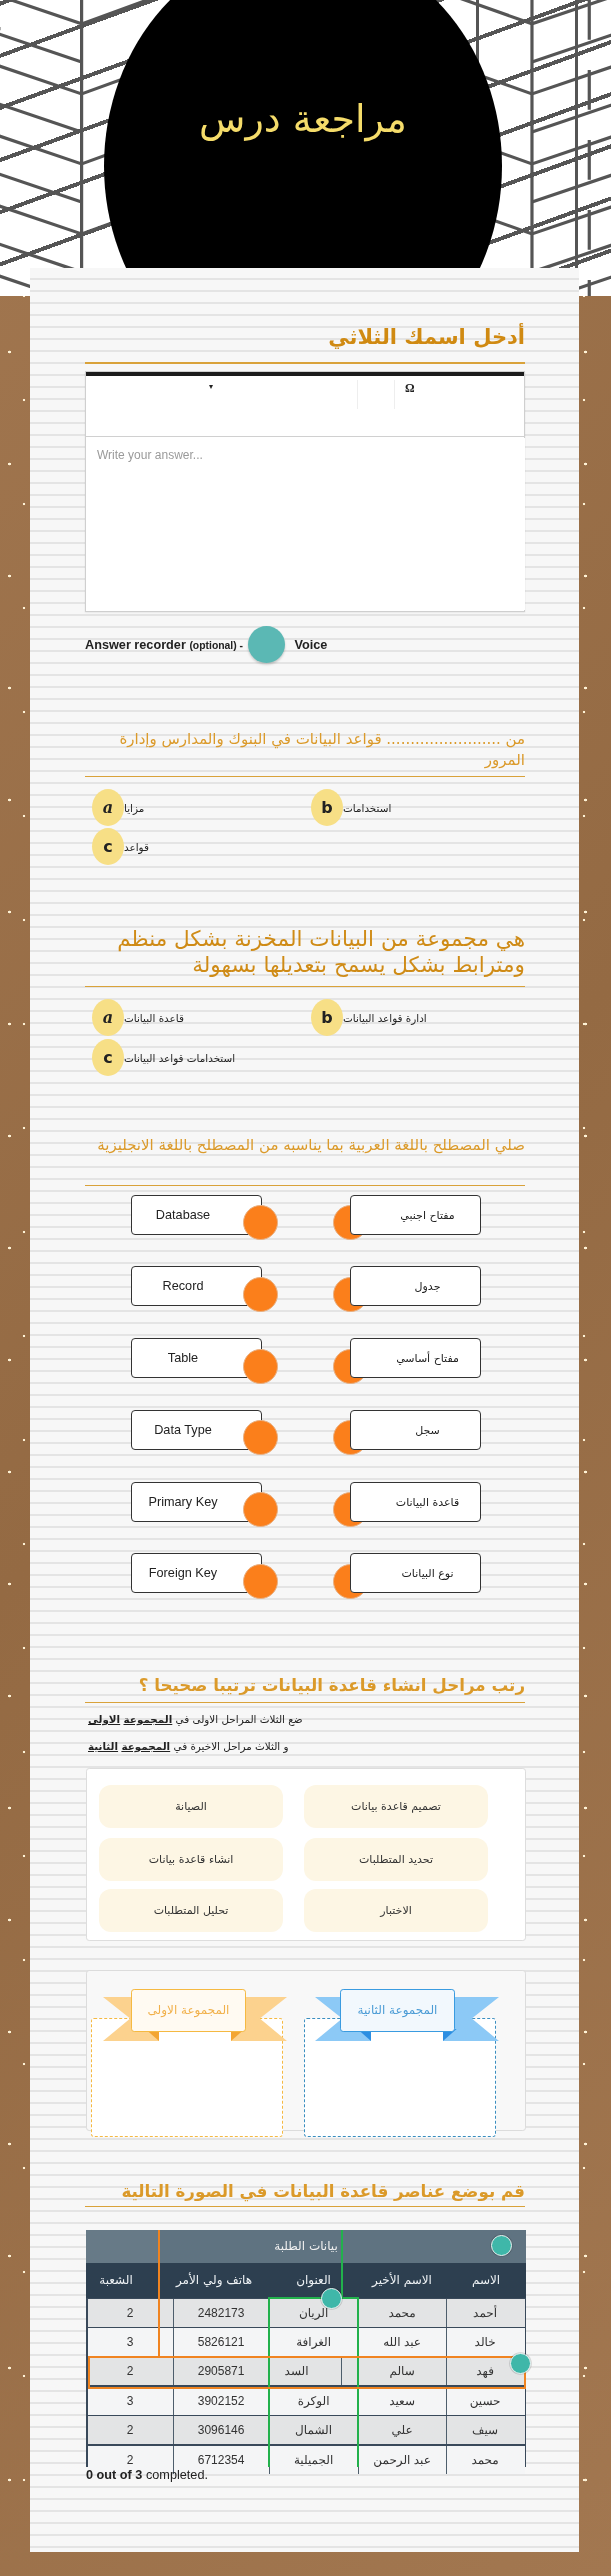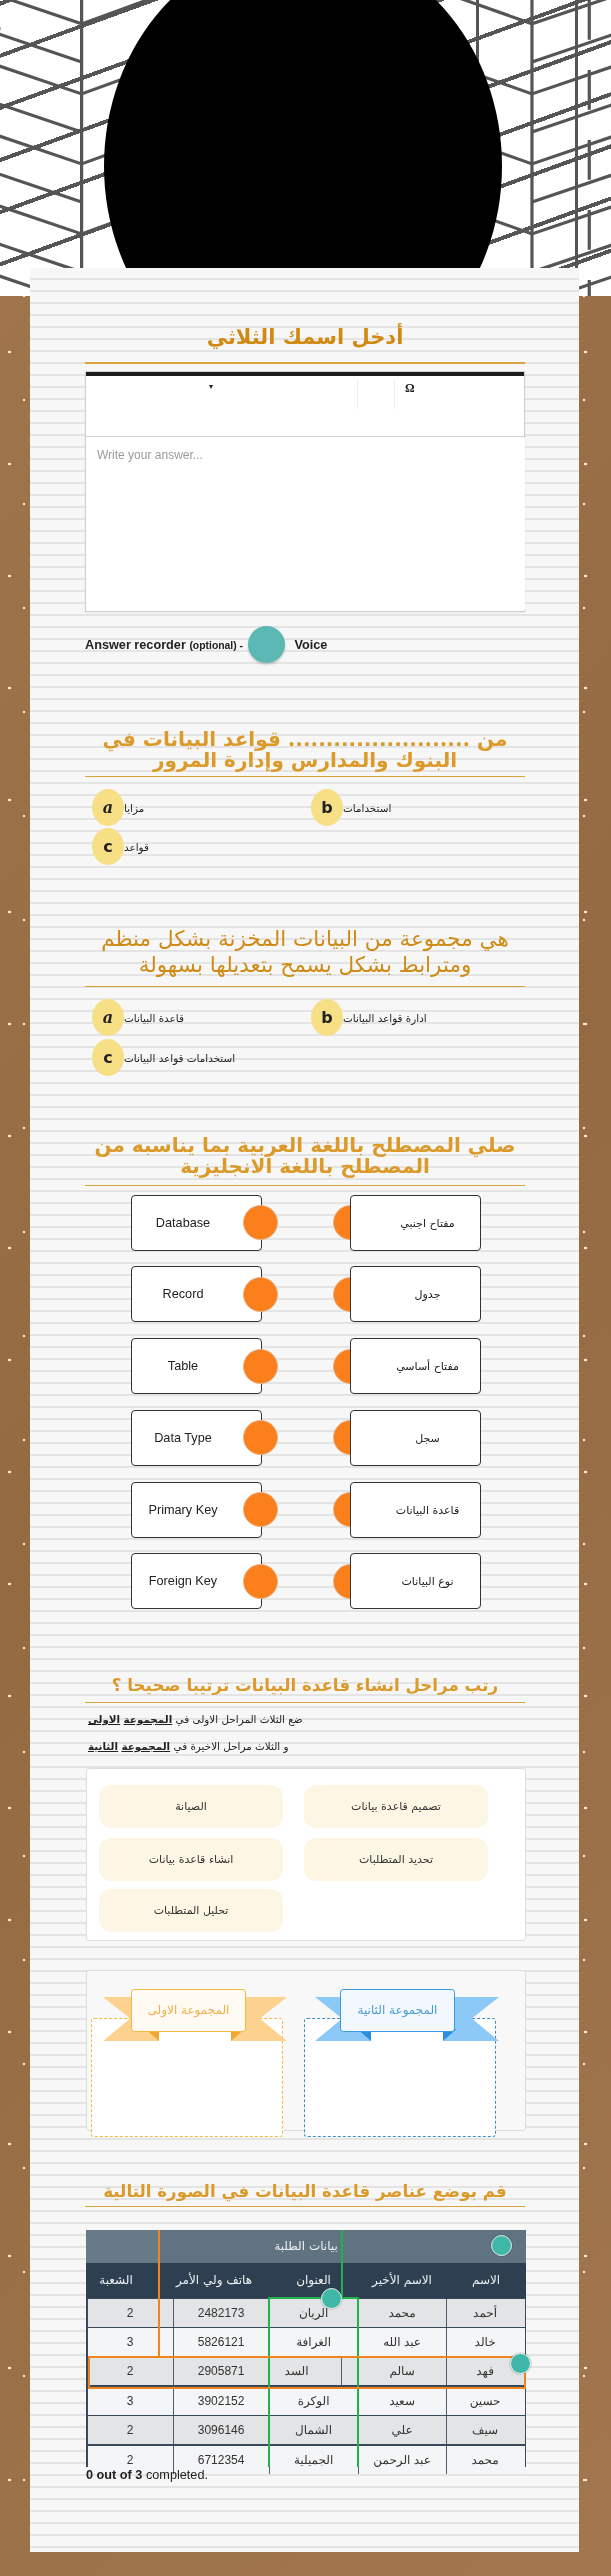--- a/index.html
+++ b/index.html
@@ -34,24 +34,24 @@
     font-family: "DejaVu Sans", sans-serif; font-size: 38px; line-height: 51px;
   }
   
   .paper {
     position: absolute; left: 30px; top: 268px; width: 549px; height: 2284px;
     background-color: #f7f7f7;
     background-image: repeating-linear-gradient(180deg, #f7f7f7 0 10.4px, #e4e4e4 10.4px 12px);
   }
   .section-title {
     position: absolute; left: 85px; width: 440px;
-    direction: rtl; text-align: center;
+    direction: rtl; text-align: right;
     color: #d08a12; font-weight: bold; font-size: 21px; line-height: 24px;
   }
-  .section-title.light { font-weight: bold; font-size: 20px; line-height: 21px; color: #db9a2a; }
+  .section-title.light { font-weight: normal; font-size: 15px; line-height: 21px; color: #db9a2a; }
   .section-title.big { font-weight: normal; font-size: 21.5px; line-height: 25.5px; color: #cf8b16; }
   .rule { position: absolute; left: 85px; width: 440px; height: 1.6px; background: #d9a23a; }
   
   .editor {
     position: absolute; left: 85px; top: 371px; width: 440px; height: 241px;
     background: #fff; border: 0.8px solid #cfcfcf; box-shadow: 0 0.8px 1.6px rgba(0,0,0,0.1);
   }
   .editor-topbar { height: 4px; background: #1c1c1c; }
   .editor-toolbar { position: relative; height: 61px; border-bottom: 1.6px solid #d0d0d0; }
   .tb-dropdown { position: absolute; left: 0; top: 0; width: 271px; height: 32px; }
@@ -76,21 +76,21 @@
   .opt { position: absolute; display: flex; align-items: center; height: 37px; }
   .opt-bubble {
     width: 32px; height: 37px; border-radius: 50%; background: #f7df86;
     display: flex; align-items: center; justify-content: center;
     font-family: "DejaVu Sans", sans-serif; font-weight: bold; font-size: 16px; color: #222;
   }
   .opt-bubble.ital { font-style: italic; font-family: "DejaVu Serif", serif; }
   .opt-text { margin-left: 0; font-size: 10.4px; color: #222; direction: rtl; }
   
   .match-box {
-    position: absolute; width: 131px; height: 56px; background: #fff;
+    position: absolute; width: 131px; height: 40px; background: #fff;
     border: 1.2px solid #333; border-radius: 4px;
     display: flex; align-items: center; justify-content: center;
     font-size: 12.7px; color: #222;
   }
   .match-box.left { left: 131px; padding-right: 27px; font-family: "Liberation Sans", sans-serif; }
   .match-box.right { left: 350px; padding-left: 24px; direction: rtl; font-size: 11px; }
   .dot {
     position: absolute; width: 35px; height: 35px; border-radius: 50%;
     background: #fb7f1b; border: 1.6px solid #e8b083;
   }
@@ -148,20 +148,21 @@
       <path d="M668 30 L668 -60 M668 118 L668 30 M668 206 L668 118 M668 294 L668 206 M668 382 L668 294"></path>
       <path d="M740 -20 L740 50 M740 88 L740 138 M740 176 L740 226 M740 264 L740 314 M740 352 L740 380"></path>
     </g>
     <g fill="none" stroke="#555" stroke-width="4">
       <path d="M-10 40 L102 78 M-10 128 L102 166 M-10 216 L102 254 M-10 304 L102 342"></path>
       <path d="M668 78 L780 40 M668 166 L780 128 M668 254 L780 216 M668 342 L780 304"></path>
     </g>
   </svg>
   <div class="hero-oval"></div>
   <div class="hero-title">
+    <div>مراجعة درس</div>
   </div>
 </div>
 
 <div class="paper"></div>
 
 <div class="section-title" style="top:325px;">أدخل اسمك الثلاثي</div>
 <div class="rule" style="top:362px;"></div>
 
 <div class="editor">
   <div class="editor-topbar"></div>
@@ -253,20 +254,21 @@
 </div>
 <div class="instr" style="top:1740px;">
   <span>و الثلاث مراحل الاخيرة في </span><u>المجموعة</u> <u>الثانية</u>
 </div>
 
 <div class="sort-box">
   <div class="sort-item" style="left:217px;top:16px;">تصميم قاعدة بيانات</div>
   <div class="sort-item" style="left:12px;top:16px;">الصيانة</div>
   <div class="sort-item" style="left:217px;top:69px;">تحديد المتطلبات</div>
   <div class="sort-item" style="left:12px;top:69px;">انشاء قاعدة بيانات</div>
+  <div class="sort-item" style="left:217px;top:120px;">الاختبار</div>
   <div class="sort-item" style="left:12px;top:120px;">تحليل المتطلبات</div>
 </div>
 
 <div class="group-box">
 
   <div class="drop" style="left:4px;border-color:#f5b942;"></div>
   <svg class="ribbon-tail" style="left:16px;" viewBox="0 0 70 55">
       <polygon points="0,0 70,0 70,55 0,55 34,27" fill="#fcd28e"></polygon>
       <polygon points="53,40 70,40 70,55" fill="#f3a531"></polygon>
     </svg>

